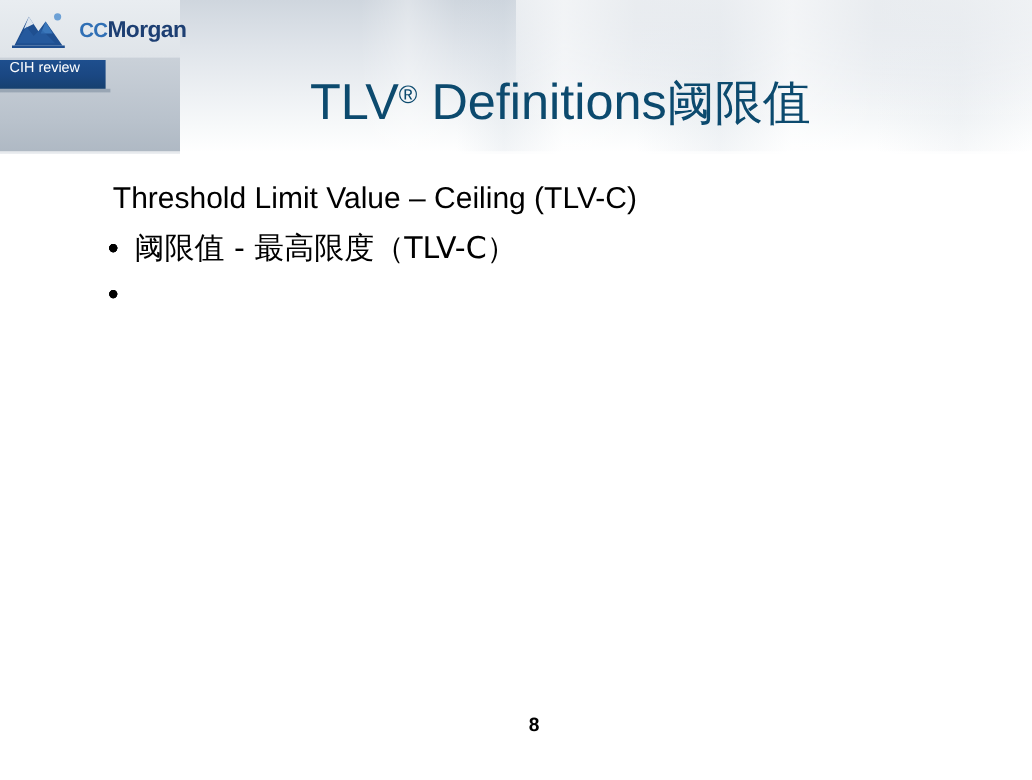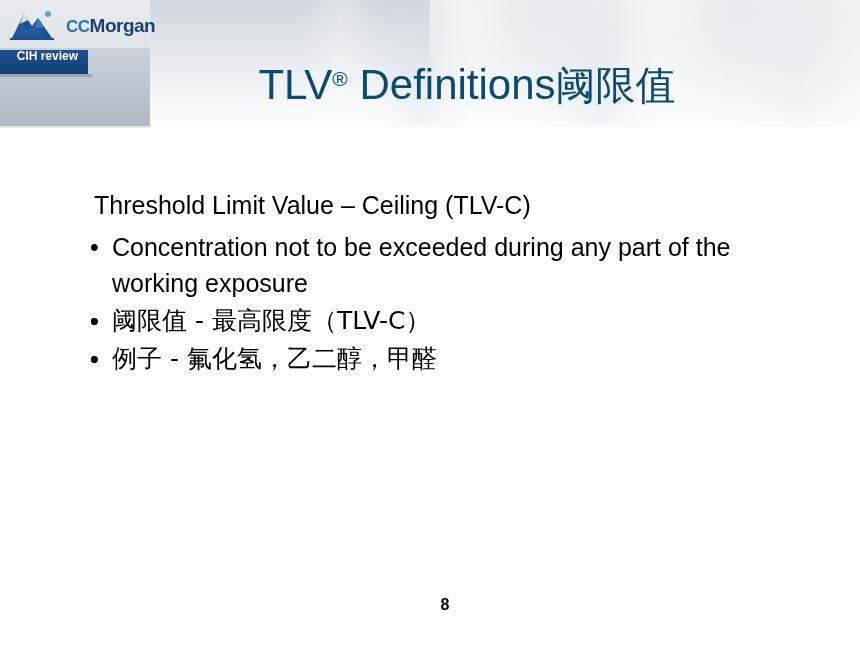--- a/index.html
+++ b/index.html
@@ -124,27 +124,26 @@
   
   .cih-tab {
     position: absolute;
     left: 0;
     top: 50px;
     height: 24px;
     min-width: 88px;
     background: linear-gradient(to bottom, #1e4f8e 0%, #1a4782 55%, #16406f 100%);
     color: #ffffff;
     font-size: 12px;
-    font-weight: bold;
+    font-weight: normal;
     display: flex;
     align-items: center;
     padding: 0 10px 13px 8px;
     box-sizing: border-box;
     font-family: "Liberation Sans", sans-serif;
-    justify-content: flex-end;
   }
   .cih-tab-shadow {
     position: absolute;
     left: 0;
     top: 74px;
     width: 92px;
     height: 3px;
     background: rgba(80,100,125,0.35);
   }
 
@@ -172,21 +171,20 @@
     font-family: "DejaVu Sans", sans-serif;
     font-size: 40px;
   }
 
   
   .body-wrap {
     position: absolute;
     left: 78px;
     top: 150px;
     width: 740px;
-    margin-top: 40px;
   }
   .lead-line {
     font-size: 25px;
     color: #000000;
     margin: 0 0 8px 16px;
     line-height: 1.25;
   }
   ul.bullets {
     list-style: none;
     margin: 0;
@@ -269,21 +267,20 @@
 
   <div class="slide-title"><span>TLV</span><span class="reg">®</span><span> Definitions</span><span class="title-cn">阈限值</span></div>
 
   <div class="body-wrap">
 
     <div class="lead-line">Threshold Limit Value – Ceiling (TLV-C)</div>
 
     <ul class="bullets">
       <li>
         <span class="dot">•</span>
-        <span>Concentration not to be exceeded during any part of the working exposure</span>
       </li>
       <li>
         <span class="dot">•</span>
       </li>
       <li>
         <span class="dot">•</span>
       </li>
     </ul>
 
     <ul class="bullets cn-list">
@@ -292,21 +289,20 @@
         <span>阈限值 - 最高限度（TLV-C）</span>
       </li>
       <li>
         <span class="dot">•</span>
       </li>
       <li>
         <span class="dot">•</span>
       </li>
       <li>
         <span class="dot">•</span>
-        <span>例子 - 氟化氢，乙二醇，甲醛</span>
       </li>
     </ul>
 
   </div>
 
   <div class="page-number">8</div>
 
 </div>
 
 </body></html>

